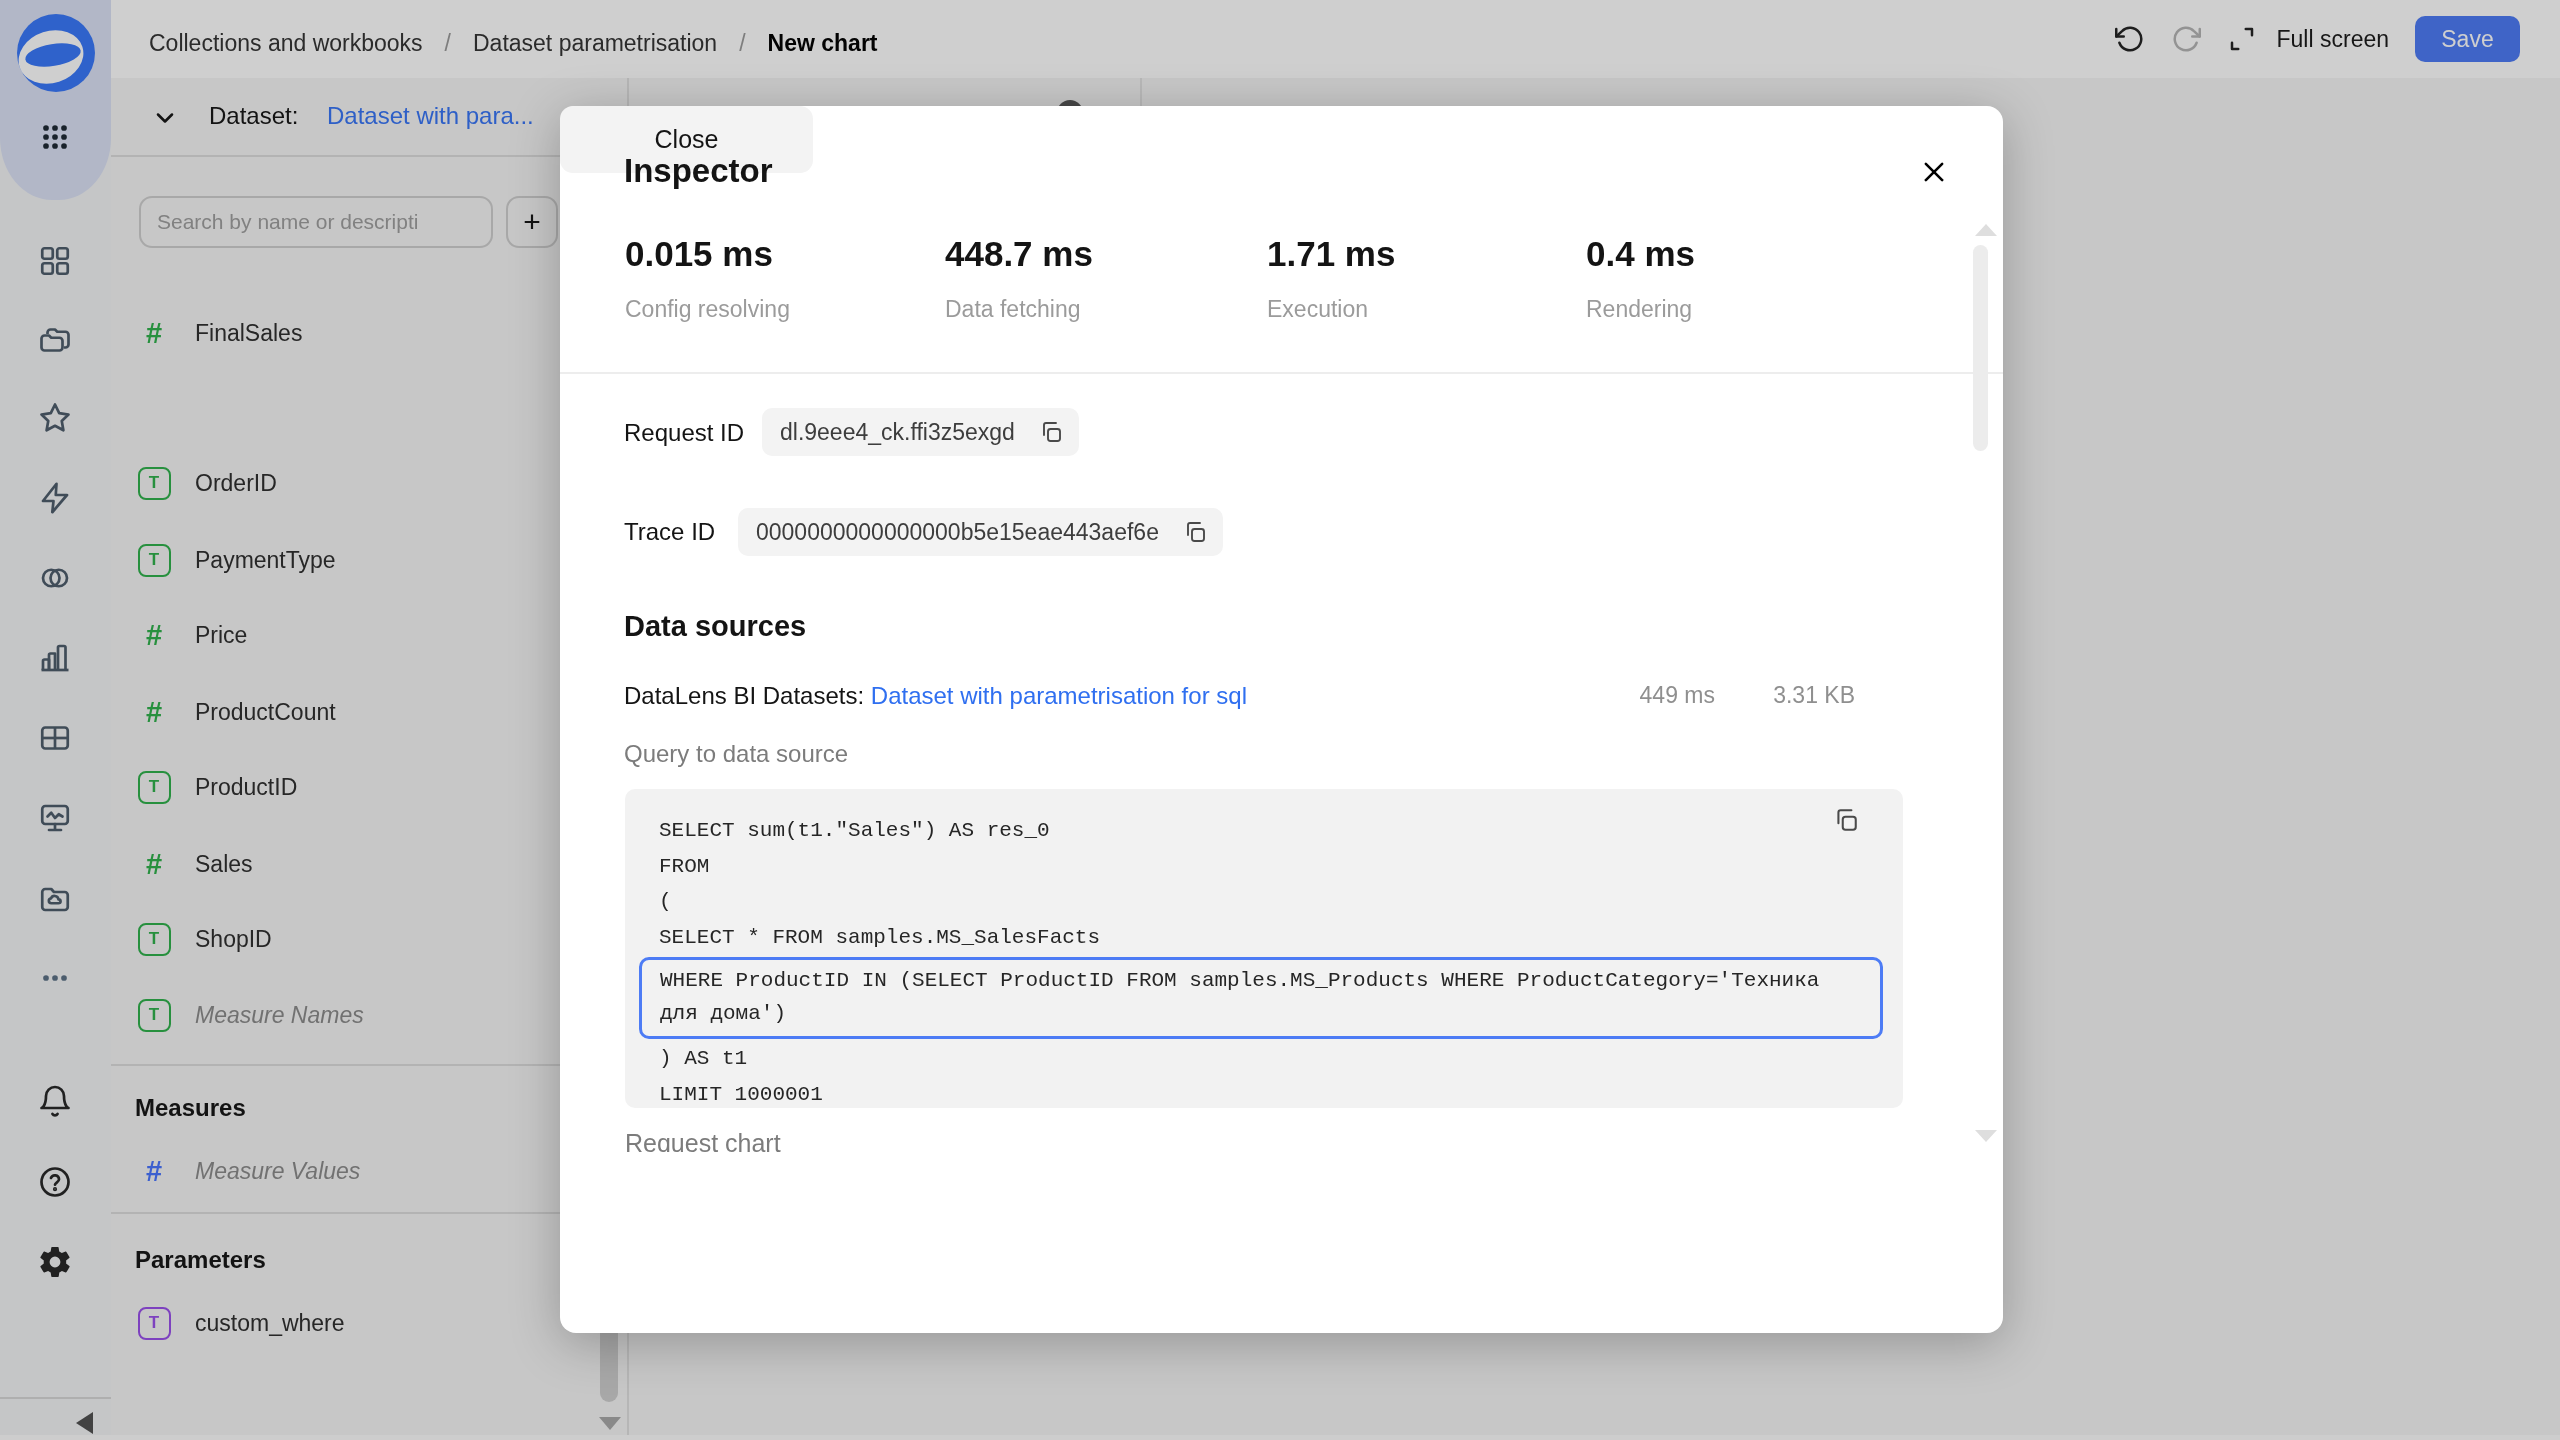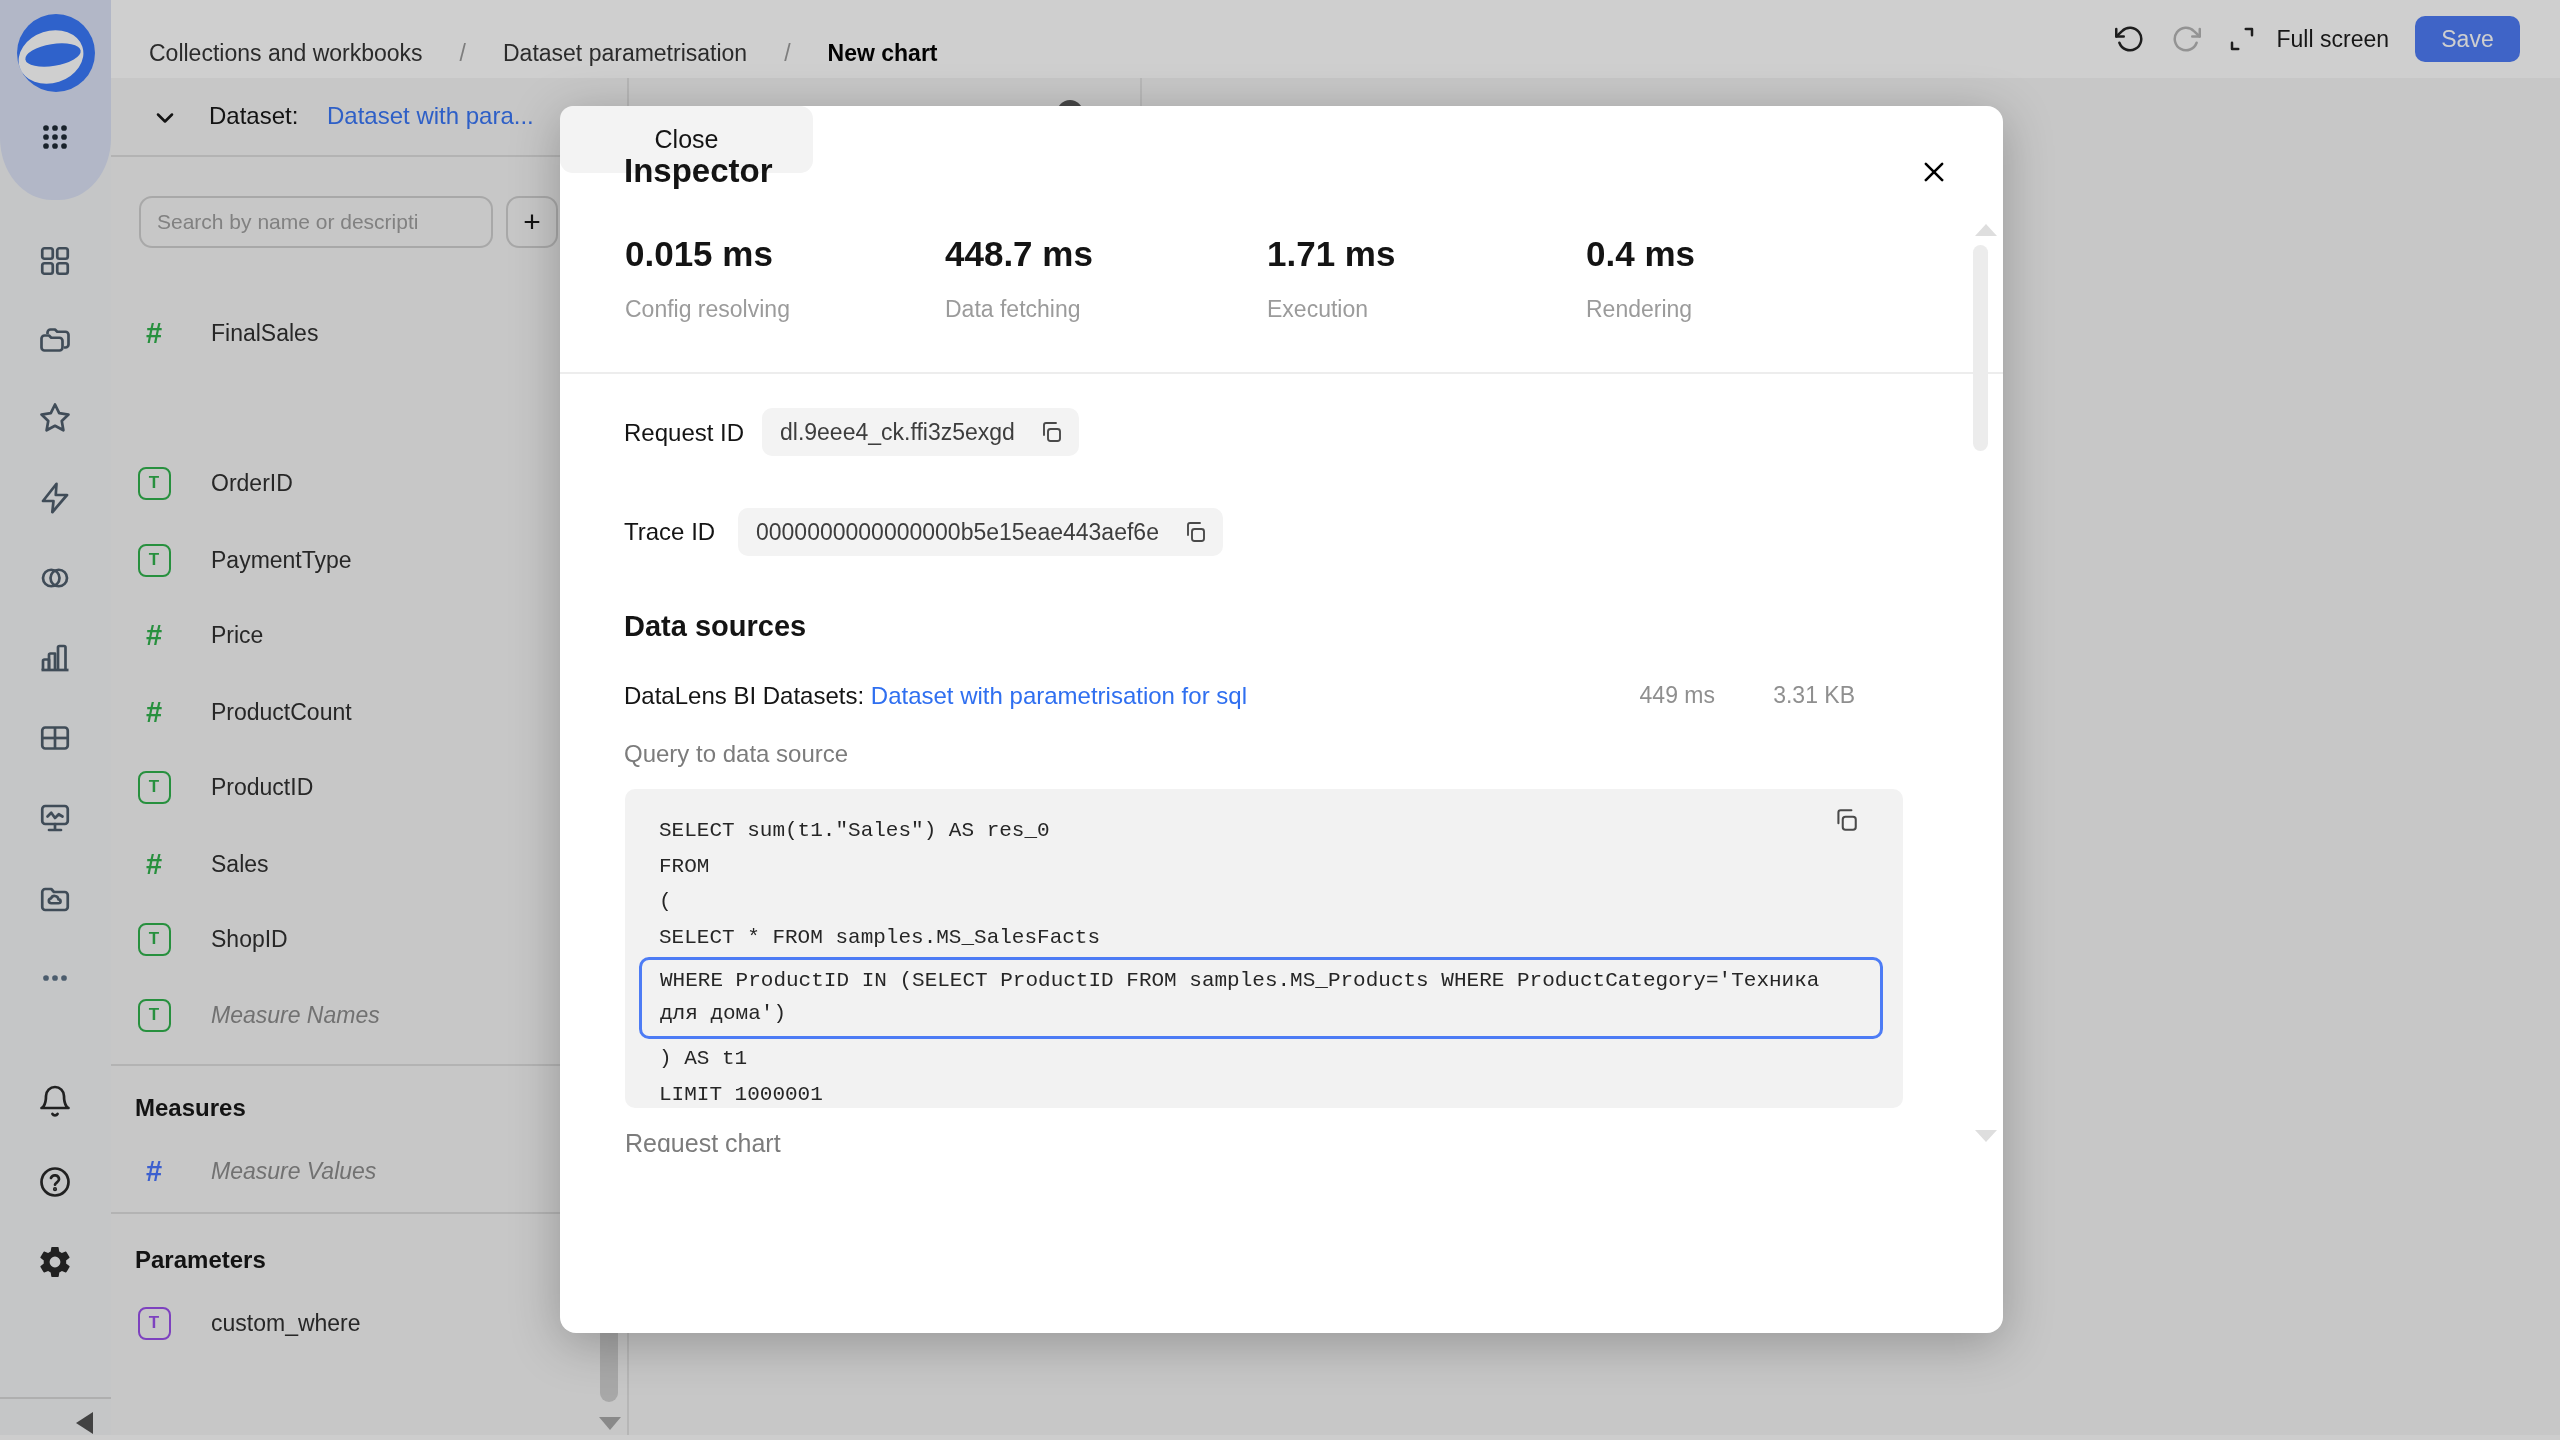--- a/index.html
+++ b/index.html
@@ -3,21 +3,21 @@
 <meta charset="utf-8">
 <style>
   html,body{margin:0;padding:0;background:#888;}
   #stage{position:relative;width:2560px;height:1440px;overflow:hidden;background:#f5f5f5;
          font-family:"Liberation Sans",sans-serif;color:#161616;}
   .abs{position:absolute;}
   svg{display:block;}
 
   
   #topbar{left:0;top:0;width:2560px;height:78px;background:#ffffff;}
-  #breadcrumb{left:149px;top:14px;height:78px;display:flex;align-items:center;gap:37px;font-size:23px;color:#333;}
+  #breadcrumb{left:149px;top:4px;height:78px;display:flex;align-items:center;gap:22px;font-size:23px;color:#333;}
   #breadcrumb .sep{color:#9a9a9a;}
   #breadcrumb .last{color:#000;font-weight:600;}
   #topbar-actions{right:40px;top:0;height:78px;display:flex;align-items:center;gap:26px;}
   #fullscreen-label{font-size:23px;color:#1a1a1a;margin-left:-6px;}
   #save-button{width:105px;height:46px;background:#4c7af5;color:#fff;font-size:23px;border:none;
                border-radius:10px;display:flex;align-items:center;justify-content:center;cursor:pointer;}
 
   
   #sidebar{left:0;top:0;width:111px;height:1440px;background:#f3f4f6;}
   #logo-area{left:0;top:0;width:111px;height:200px;background:#dbe2f6;border-radius:0 0 52px 52px / 0 0 62px 62px;}
@@ -34,21 +34,21 @@
   #search-cover{left:0;top:79px;width:516px;height:93px;background:#f5f5f5;z-index:3;}
   #search-input{left:28px;top:39px;width:318px;height:48px;border:2px solid #cfcfcf;border-radius:13px;
                 background:transparent;font-size:21px;padding:0 16px;color:#333;outline:none;
                 font-family:"Liberation Sans",sans-serif;}
   #search-input::placeholder{color:#9e9e9e;}
   #add-field-button{left:395px;top:39px;width:52px;height:52px;border:2px solid #cfcfcf;border-radius:13px;
                     background:transparent;font-size:30px;color:#141414;display:flex;align-items:center;
                     justify-content:center;cursor:pointer;padding:0;}
   .prow{left:0;width:516px;height:76px;display:flex;align-items:center;z-index:1;}
   .prow .fico{width:38px;margin-left:24px;display:flex;justify-content:center;}
-  .prow .flabel{margin-left:38px;font-size:23px;color:#2e2e2e;}
+  .prow .flabel{margin-left:22px;font-size:23px;color:#2e2e2e;}
   .prow.ghost .flabel{color:#8a8a8a;font-style:italic;}
   .hash{font-size:29px;font-weight:700;line-height:1;}
   .hash.green{color:#2db14a;} .hash.blue{color:#4773ff;}
   .tbox{width:29px;height:29px;border:2.5px solid;border-radius:8px;display:flex;align-items:center;
         justify-content:center;font-size:17px;font-weight:700;}
   .tbox.green{border-color:#2db14a;color:#2db14a;}
   .tbox.purple{border-color:#994eec;color:#994eec;}
   .pdivider{left:0;width:516px;height:2px;background:#dcdcdc;}
   .pheading{left:24px;font-size:24px;font-weight:700;color:#141414;}
   #panel-scrollbar-thumb{left:489px;top:1222px;width:18px;height:102px;background:#cfcfcf;border-radius:9px;}

